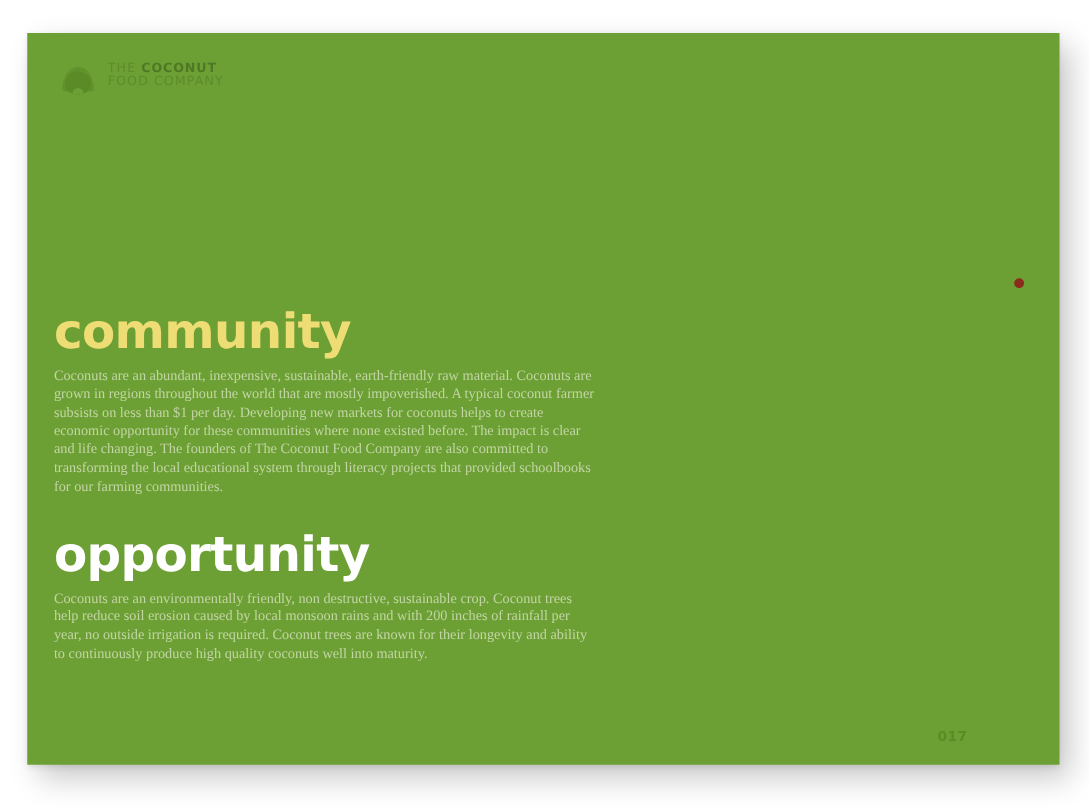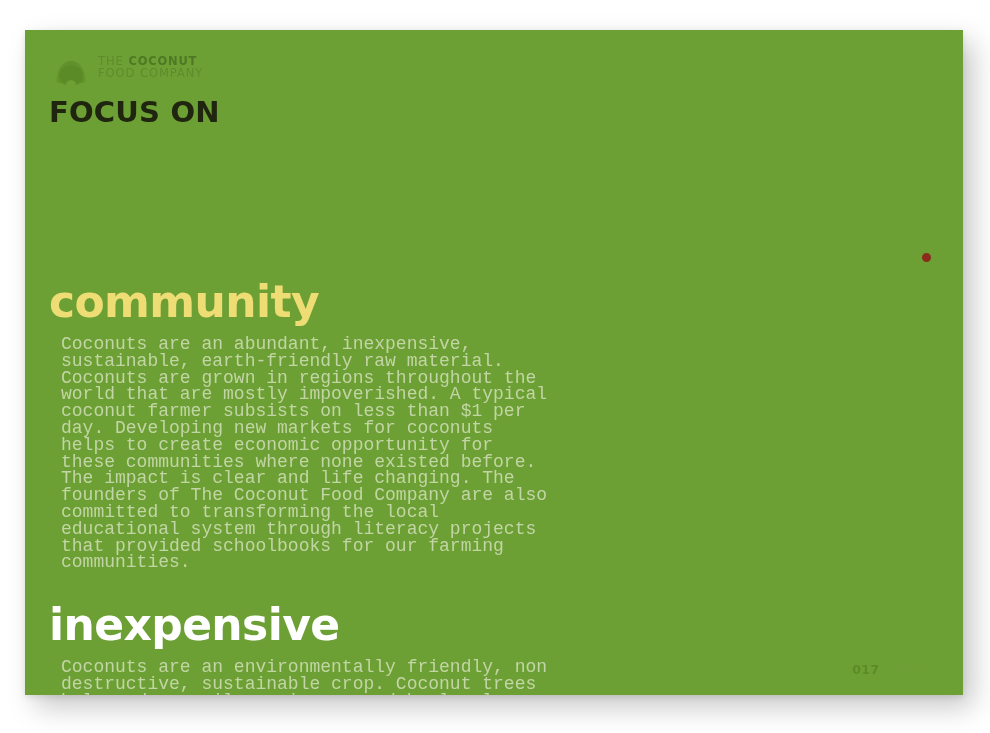--- a/index.html
+++ b/index.html
@@ -119,26 +119,26 @@
     line-height: 1.0;
     letter-spacing: -0.6px;
     font-weight: bold;
     margin: 0;
     font-family: "DejaVu Sans", "Liberation Sans", sans-serif;
   }
   .section-heading.community { color: #eedd75; }
   .section-heading.environment { color: #ffffff; }
 
   .section-body {
-    margin: 12px;
-    font-size: 18px;
+    margin: 0;
+    font-size: 13px;
     line-height: 16.8px;
     color: #c2d5a4;
     max-width: 492px;
-    font-family: Liberation Mono, monospace;
+    font-family: Liberation Serif, serif;
   }
 
   .block-community .section-heading { margin-bottom: 9px; }
   .block-environment { margin-top: 32px; }
   .block-environment .section-heading { margin-bottom: 9px; }
 
   
   .page-number {
     position: absolute;
     right: 37px;
@@ -217,33 +217,32 @@
           <ellipse cx="50" cy="64" rx="30" ry="26" fill="#5b8b27" stroke="none"></ellipse>
         <circle cx="50" cy="88" r="2.4" fill="#5b8b27"></circle>
       <path d="M 38 82 Q 50 68 62 82 L 62 90 L 38 90 Z" fill="#6da034" stroke="none"></path>
         </svg>
       <div class="logo-words">
         <div class="logo-line1"><span>THE </span><span class="lw-bold">COCONUT</span></div>
         <div class="logo-line2">FOOD COMPANY</div>
       </div>
     </div>
 
-    <div class="focus-on">FOCUS ON</div>
 
     <div class="accent-dot"></div>
 
     <div class="content">
 
       <div class="block-community">
         <h2 class="section-heading community">community</h2>
         <p class="section-body">Coconuts are an abundant, inexpensive, sustainable, earth-friendly raw material. Coconuts are grown in regions throughout the world that are mostly impoverished. A typical coconut farmer subsists on less than $1 per day. Developing new markets for coconuts helps to create economic opportunity for these communities where none existed before. The impact is clear and life changing. The founders of The Coconut Food Company are also committed to transforming the local educational system through literacy projects that provided schoolbooks for our farming communities.</p>
       </div>
 
       <div class="block-environment">
-        <h2 class="section-heading environment">inexpensive</h2>
+        <h2 class="section-heading environment">opportunity</h2>
         <p class="section-body">Coconuts are an environmentally friendly, non destructive, sustainable crop. Coconut trees help reduce soil erosion caused by local monsoon rains and with 200 inches of rainfall per year, no outside irrigation is required. Coconut trees are known for their longevity and ability to continuously produce high quality coconuts well into maturity.</p>
       </div>
 
     </div>
 
     <div class="page-number"><span class="pn-num">017</span><span class="pn-sep"> / </span><span class="pn-code">TCFC</span></div>
 
   </div>
 </div>
 

